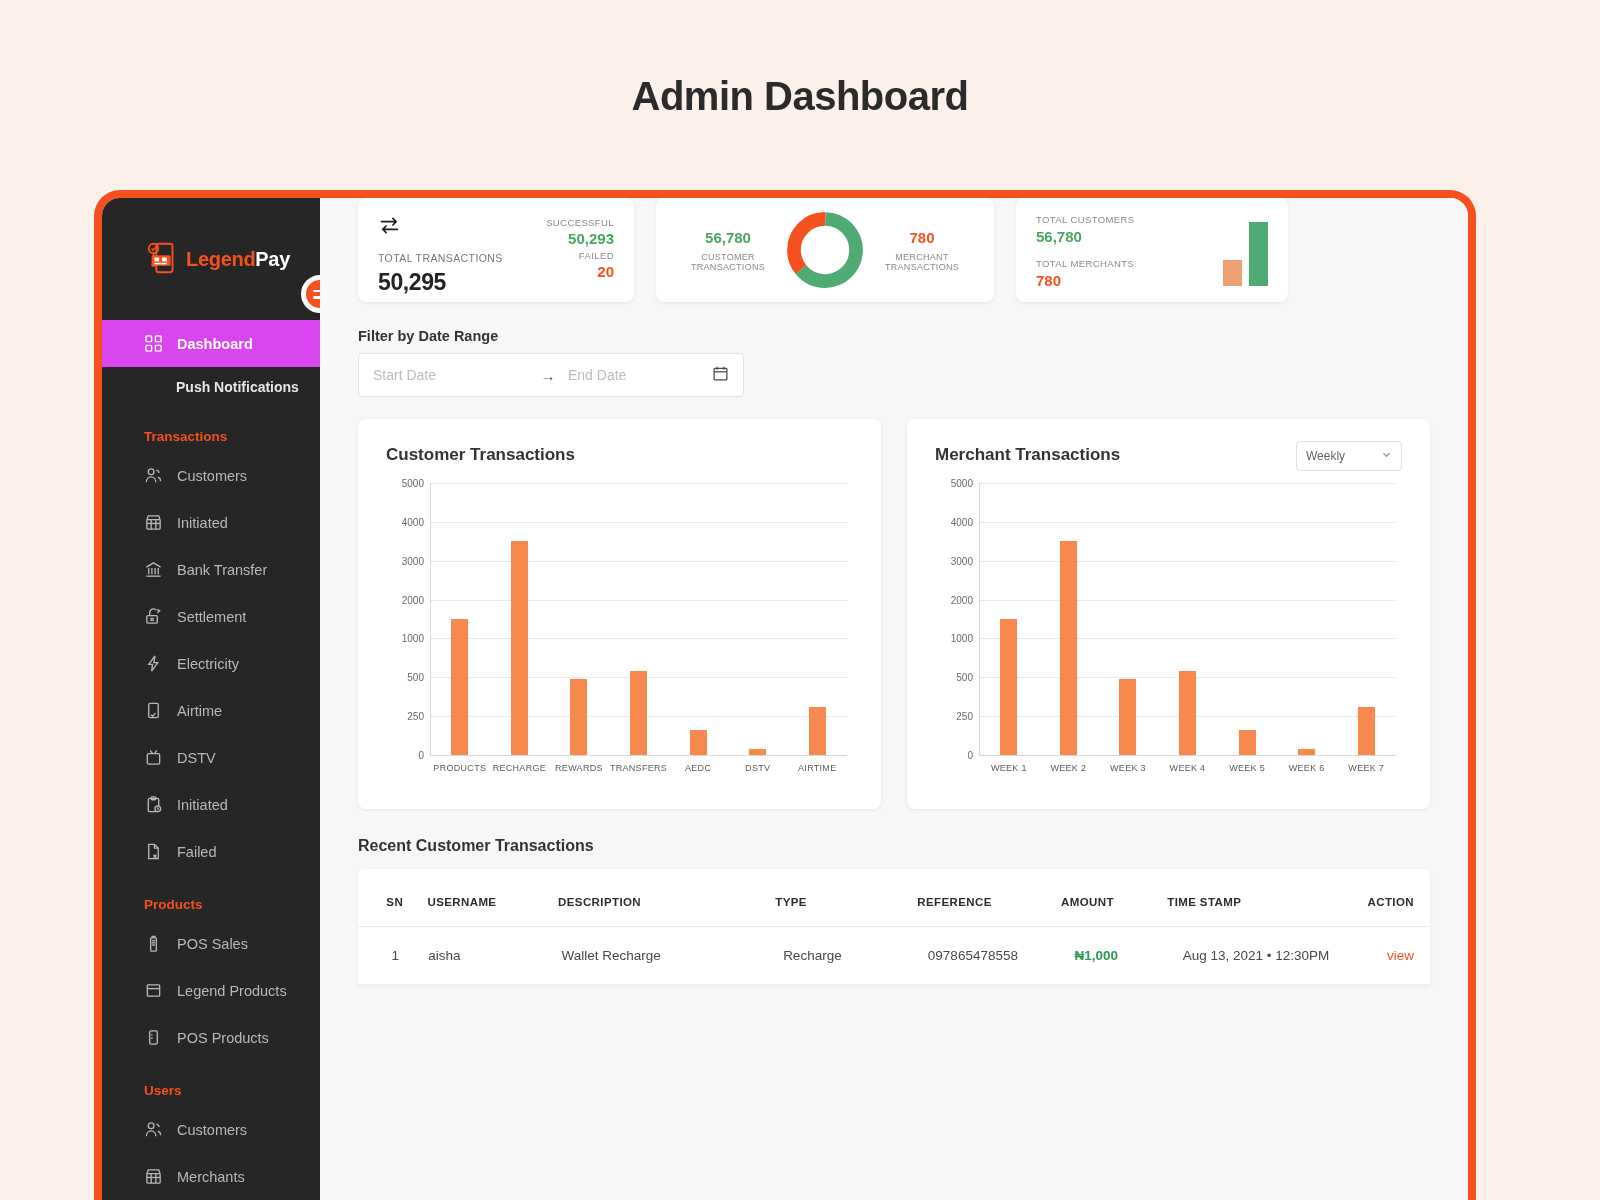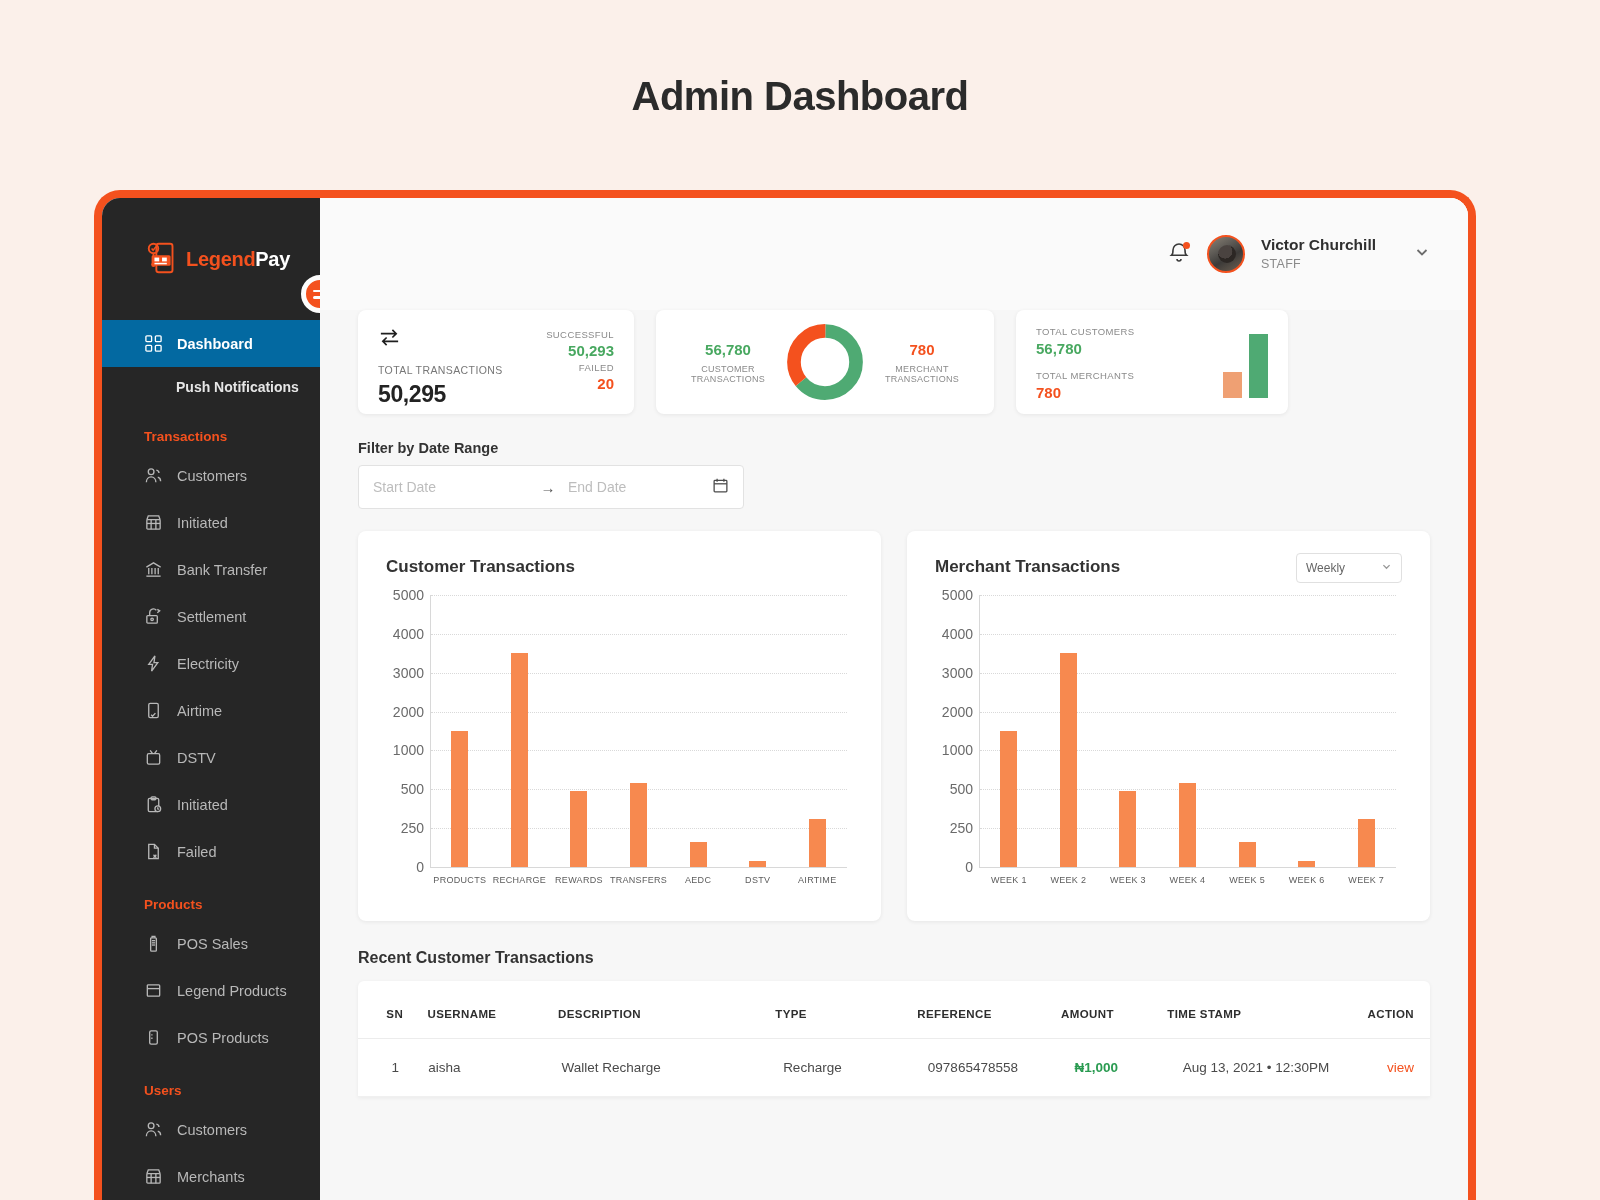--- a/index.html
+++ b/index.html
@@ -64,21 +64,21 @@
 
   .nav-item {
     display: flex; align-items: center;
     height: 47px;
     padding-left: 42px;
     color: #b8b8b8;
     font-size: 14.5px;
     cursor: pointer;
     gap: 14px;
   }
-  .nav-item.active { background: #0369a1; color: #ffffff; font-weight: 700; }
+  .nav-item.active { background: #d946ef; color: #ffffff; font-weight: 700; }
   .nav-item .ico { width: 19px; height: 19px; flex: 0 0 19px; display:flex; align-items:center; justify-content:center; }
   .nav-item .ico svg { width: 19px; height: 19px; stroke: currentColor; fill: none; stroke-width: 1.4; }
   .nav-sub {
     height: 40px; display:flex; align-items:center;
     padding-left: 74px; color: #e6e6e6; font-size: 14px; font-weight: 700;
     cursor: pointer;
   }
   .nav-group {
     padding-left: 42px; color: #f4511e;
     font-size: 13.5px; font-weight: 700;
@@ -166,21 +166,21 @@
   .select {
     position:absolute; right:28px; top:22px;
     width: 106px; height: 30px; border:1px solid #e0e0e0; border-radius:4px;
     background:#fff; display:flex; align-items:center; justify-content:space-between;
     padding: 0 9px; font-size: 12px; color:#666; cursor:pointer;
   }
   .select svg { width:11px; height:11px; stroke:#999; fill:none; stroke-width:2; }
   .plot { margin-top: 18px; height: 300px; position: relative; }
   .yaxis { position:absolute; left:0; top:0; width: 44px; height: 272px; }
   .ytick { position:absolute; right:6px; transform: translateY(-50%);
-           font-size: 14px; color:#6a6a6a; white-space:nowrap; }
+           font-size: 10px; color:#6a6a6a; white-space:nowrap; }
   .grid { position:absolute; left:44px; right:6px; top:0; height: 272px; border-left:1px solid #d8d8d8; }
   .gline { position:absolute; left:0; right:0; border-top: 1px dotted #d9d9d9; }
   .baseline { position:absolute; left:44px; right:6px; top:272px; border-top:1px solid #d8d8d8;}
   .bars { position:absolute; left:44px; right:6px; top:0; height:272px; display:flex; }
   .bcol { flex:1; display:flex; align-items:flex-end; justify-content:center; height:100%; }
   .bar { width: 17px; background:#f7894f; }
   .xlabels { position:absolute; left:44px; right:6px; top:280px; display:flex; }
   .xlab { flex:1; text-align:center; font-size: 9px; color:#5c5c5c; letter-spacing:.3px; }
 
   .recent-title { font-size: 16px; font-weight: 700; color:#333; margin: 28px 0 14px; }
@@ -401,41 +401,20 @@
             <line x1="12.5" y1="7" x2="12.5" y2="17"></line>
             <line x1="3" y1="11" x2="17" y2="11"></line>
           </svg>
         </span>
       <span>Merchants</span>
     </div>
   </aside>
 
   <div class="main">
 
-    <div class="topbar">
-      <div class="bell">
-        <span>
-          <svg viewBox="0 0 24 24">
-              <path d="M6 9a6 6 0 1112 0c0 4 1.4 5.2 1.4 5.2H4.6S6 13 6 9z"></path>
-              <path d="M10 18a2 2 0 004 0"></path>
-            </svg>
-        </span>
-        <span class="dot"></span>
-      </div>
-      <div class="avatar"></div>
-      <div class="userblock">
-        <div class="uname">Victor Churchill</div>
-        <div class="urole">STAFF</div>
-      </div>
-      <div class="caret">
-        <svg viewBox="0 0 16 16">
-            <path d="M3.5 6l4.5 4.5L12.5 6"></path>
-          </svg>
-      </div>
-    </div>
 
     <div class="content">
 
       <div class="cards">
 
         <div class="card card1">
           <div class="c1-left">
             <div class="swap">
               <svg viewBox="0 0 24 24">
                   <path d="M3 8h16M15 4l4 4-4 4"></path>

